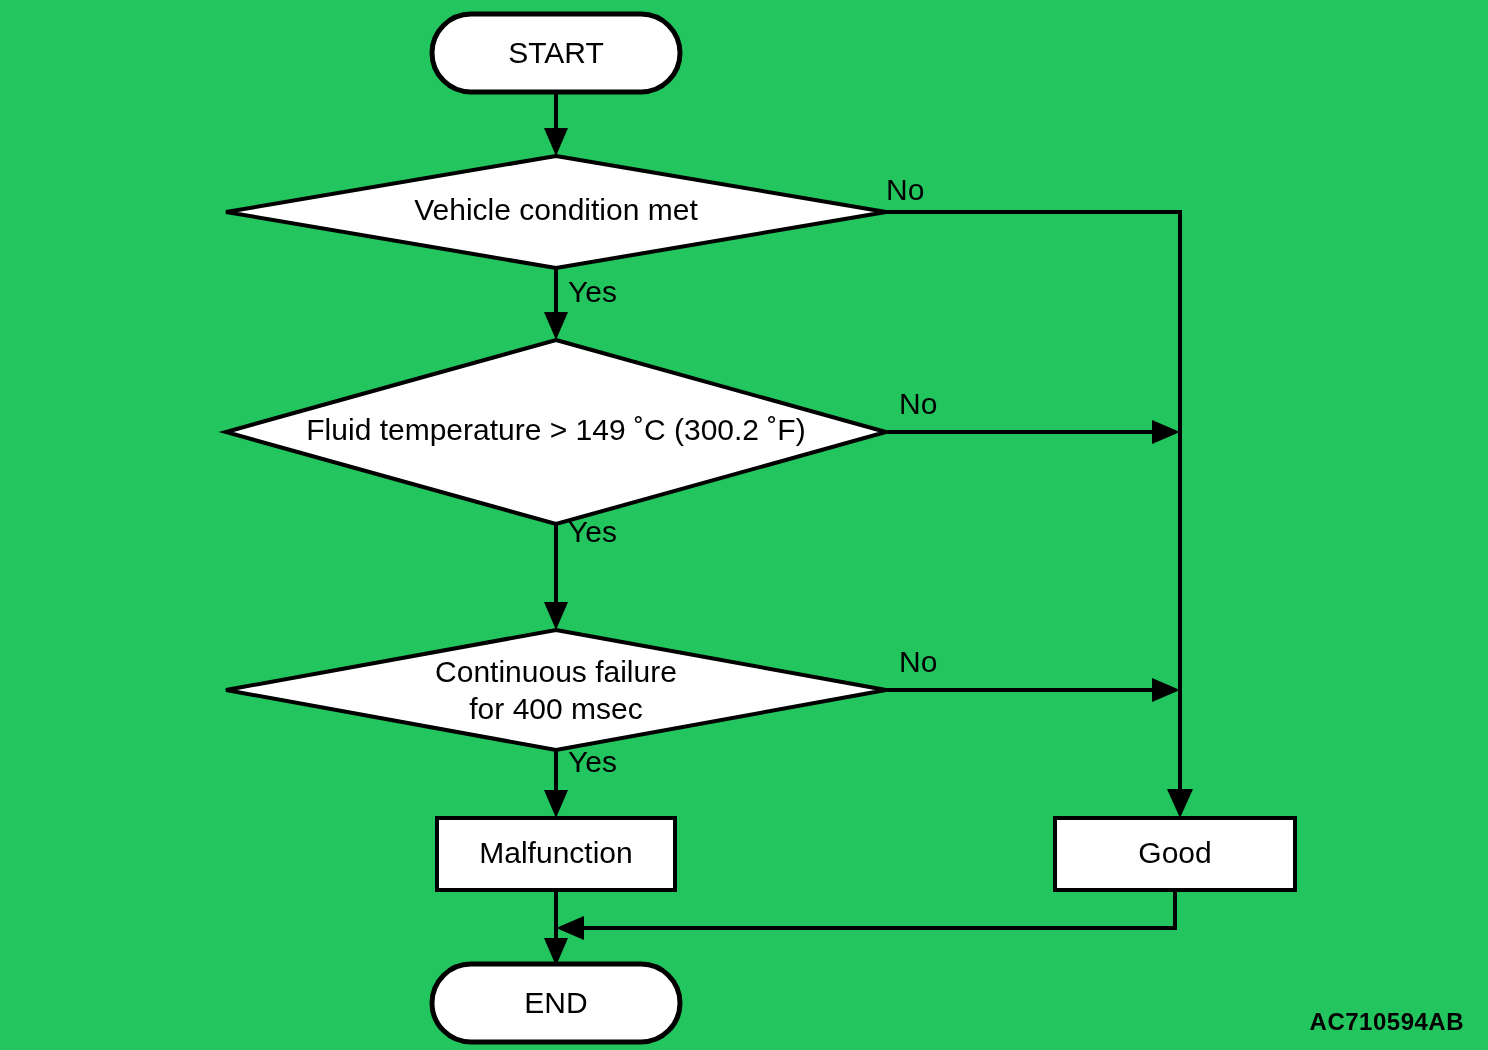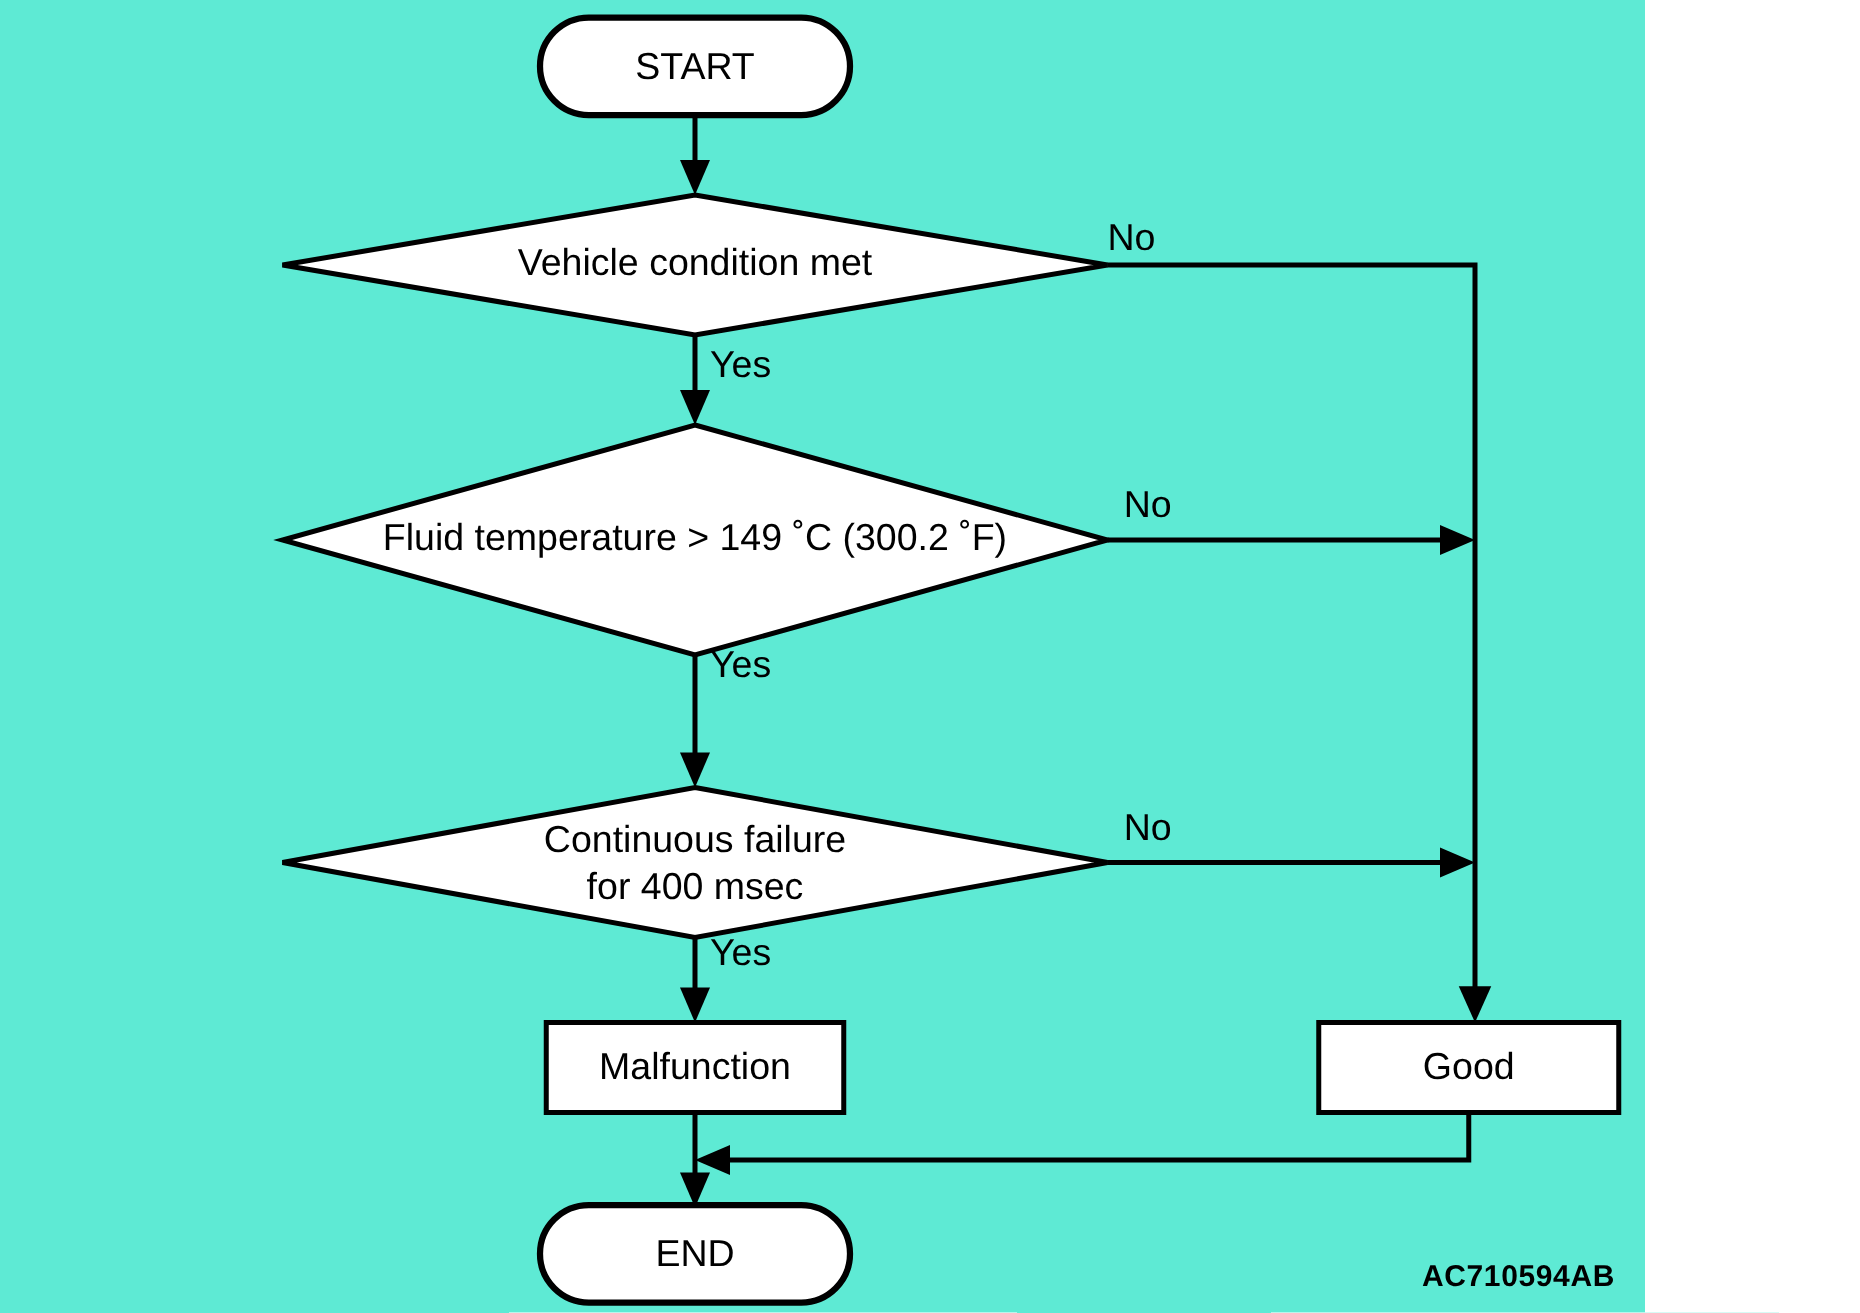--- a/index.html
+++ b/index.html
@@ -6,23 +6,23 @@
     margin: 0;
     padding: 0;
     background: #ffffff;
   }
   body {
     font-family: "Liberation Sans", sans-serif;
     color: #000000;
   }
   #canvas {
     position: relative;
-    width: 1316px;
+    width: 1488px;
     height: 1050px;
-    background: #5eead4;
+    background: #22c55e;
     overflow: hidden;
   }
   #flow-svg {
     position: absolute;
     left: 0;
     top: 0;
     width: 1488px;
     height: 1050px;
   }
   .node-text {

